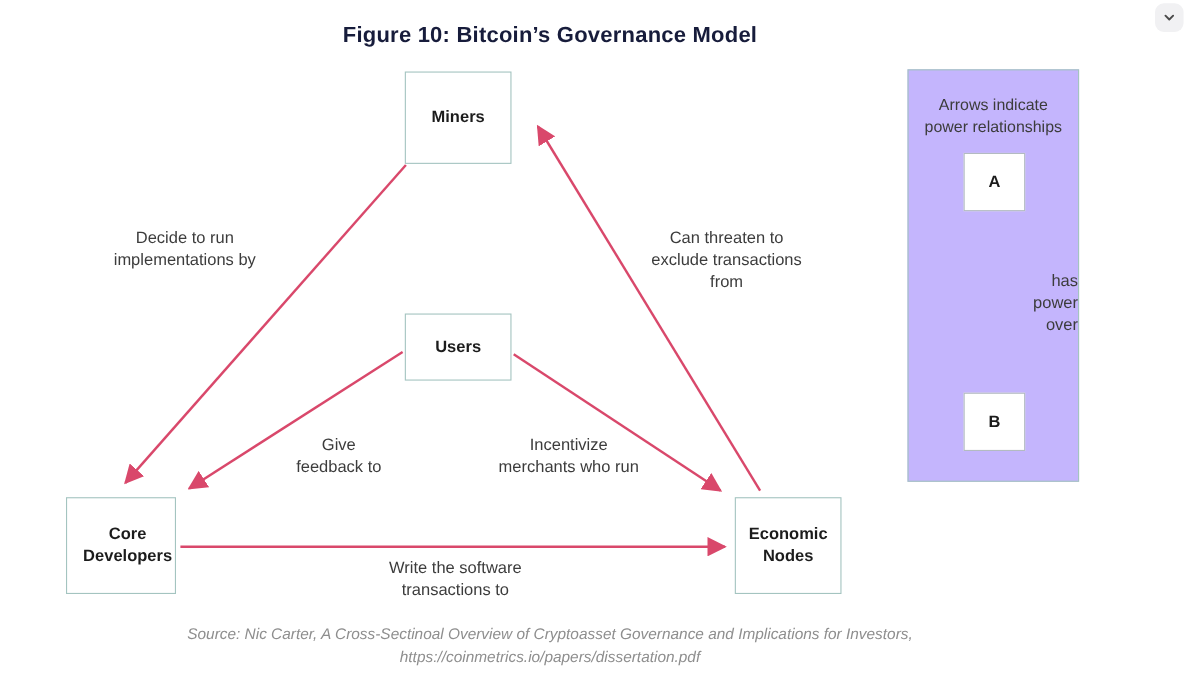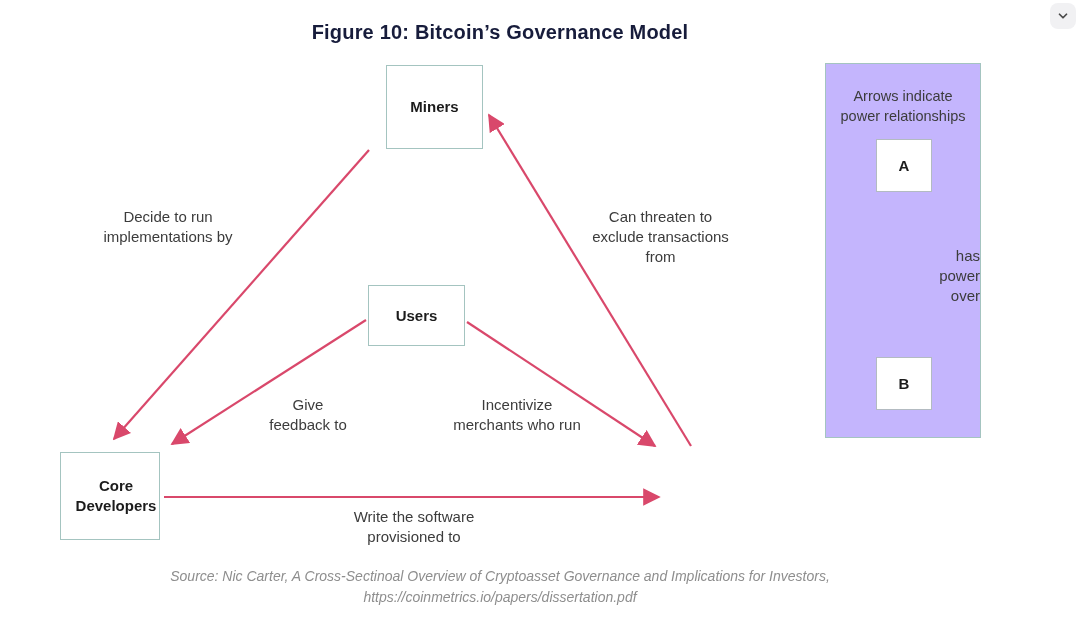--- a/index.html
+++ b/index.html
@@ -31,21 +31,21 @@
   .edge{stroke:var(--color-arrow);stroke-width:2.2;fill:none;}
   .edge.thin{stroke-width:1.8;}
   #arrowhead path{fill:var(--color-arrow);}
   .node{
     position:absolute;z-index:2;background:#ffffff;
     border:1.6px solid var(--color-box_border);
     display:flex;align-items:center;justify-content:center;text-align:center;
     font-weight:bold;font-size:15px;color:var(--color-node_text);
     white-space:pre-line;line-height:20px;
   }
-  .node-miners{left:368px;top:65px;width:97px;height:84px;margin-left:18px;}
+  .node-miners{left:368px;top:65px;width:97px;height:84px;}
   .node-users{left:368px;top:285px;width:97px;height:61px;}
   .node-core{left:60px;top:452px;width:100px;height:88px;padding-left:12px;}
   .node-econ{left:668px;top:452px;width:97px;height:88px;}
   .edge-label{
     position:absolute;z-index:3;text-align:center;font-size:15px;line-height:20px;
     color:var(--color-label_text);white-space:pre-line;
   }
   .lbl-decide{left:58px;top:207px;width:220px;}
   .lbl-threaten{left:558px;top:207px;width:205px;}
   .lbl-feedback{left:228px;top:395px;width:160px;}
@@ -101,32 +101,34 @@
     <line class="edge" x1="467" y1="322" x2="655" y2="446" marker-end="url(#arrowhead)"></line>
     <line class="edge" x1="164" y1="497" x2="659" y2="497" marker-end="url(#arrowhead)"></line>
     <line class="edge thin" x1="903" y1="196" x2="903" y2="242"></line>
     <line class="edge thin" x1="903" y1="306" x2="903" y2="349" marker-end="url(#arrowhead)"></line>
   </svg>
 
   <div class="node node-miners">Miners</div>
   <div class="node node-users">Users</div>
   <div class="node node-core">Core
 Developers</div>
+  <div class="node node-econ">Economic
+Nodes</div>
 
   <div class="edge-label lbl-decide">Decide to run
 implementations by</div>
   <div class="edge-label lbl-threaten">Can threaten to
 exclude transactions
 from</div>
   <div class="edge-label lbl-feedback">Give
 feedback to</div>
   <div class="edge-label lbl-incentivize">Incentivize
 merchants who run</div>
   <div class="edge-label lbl-write">Write the software
-provisioned to</div>
+transactions to</div>
 
   <div class="legend">
     <div class="legend-title">Arrows indicate
 power relationships</div>
     <div class="legend-node legend-node-a">A</div>
     <div class="legend-relation">has
 power
 over</div>
     <div class="legend-node legend-node-b">B</div>
   </div>

